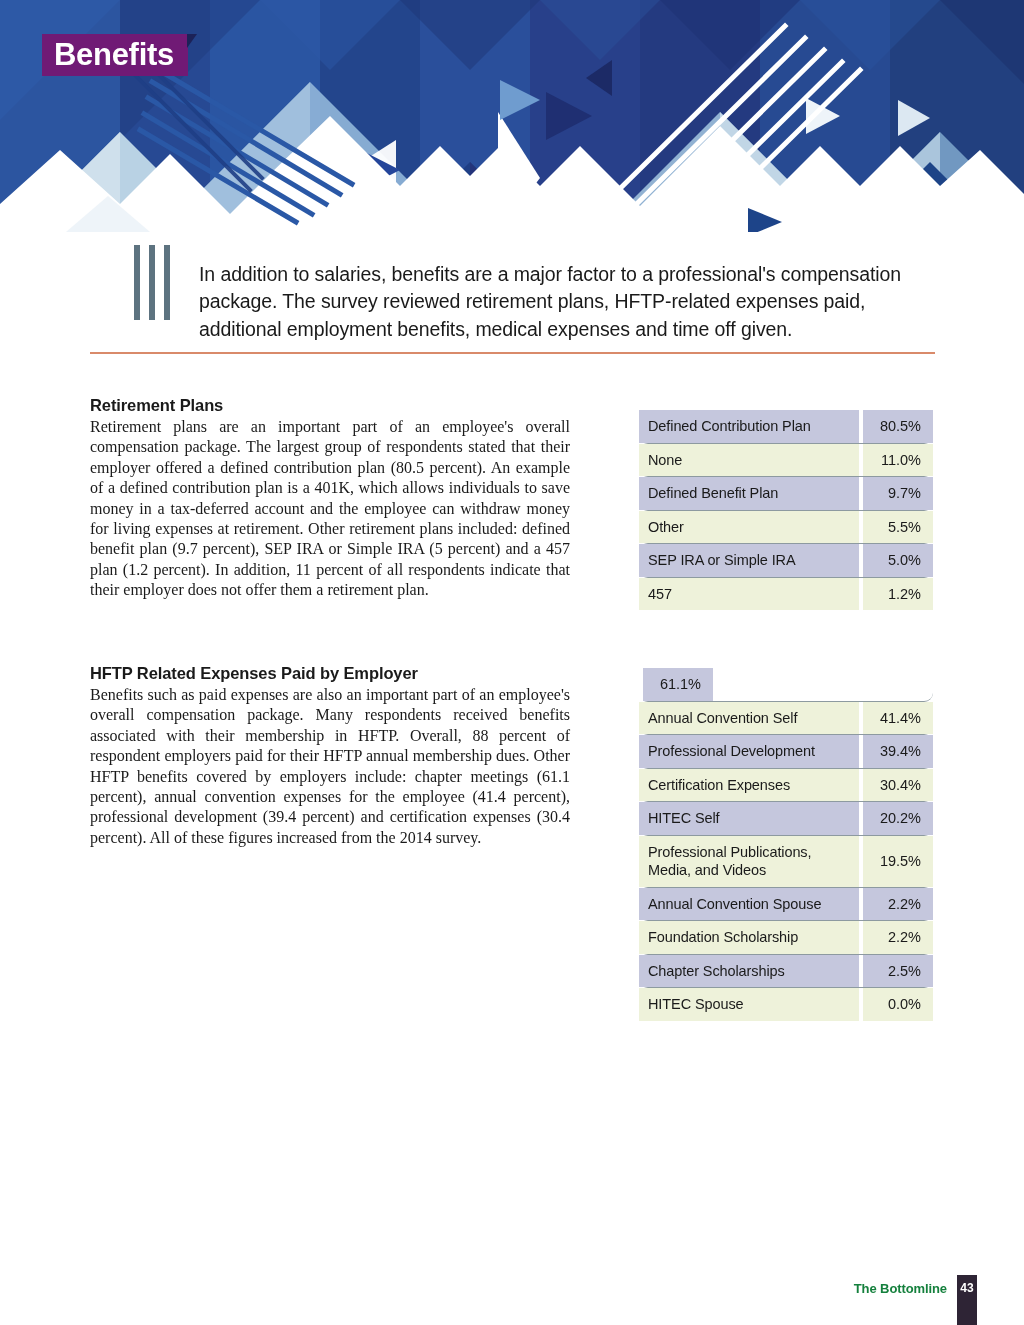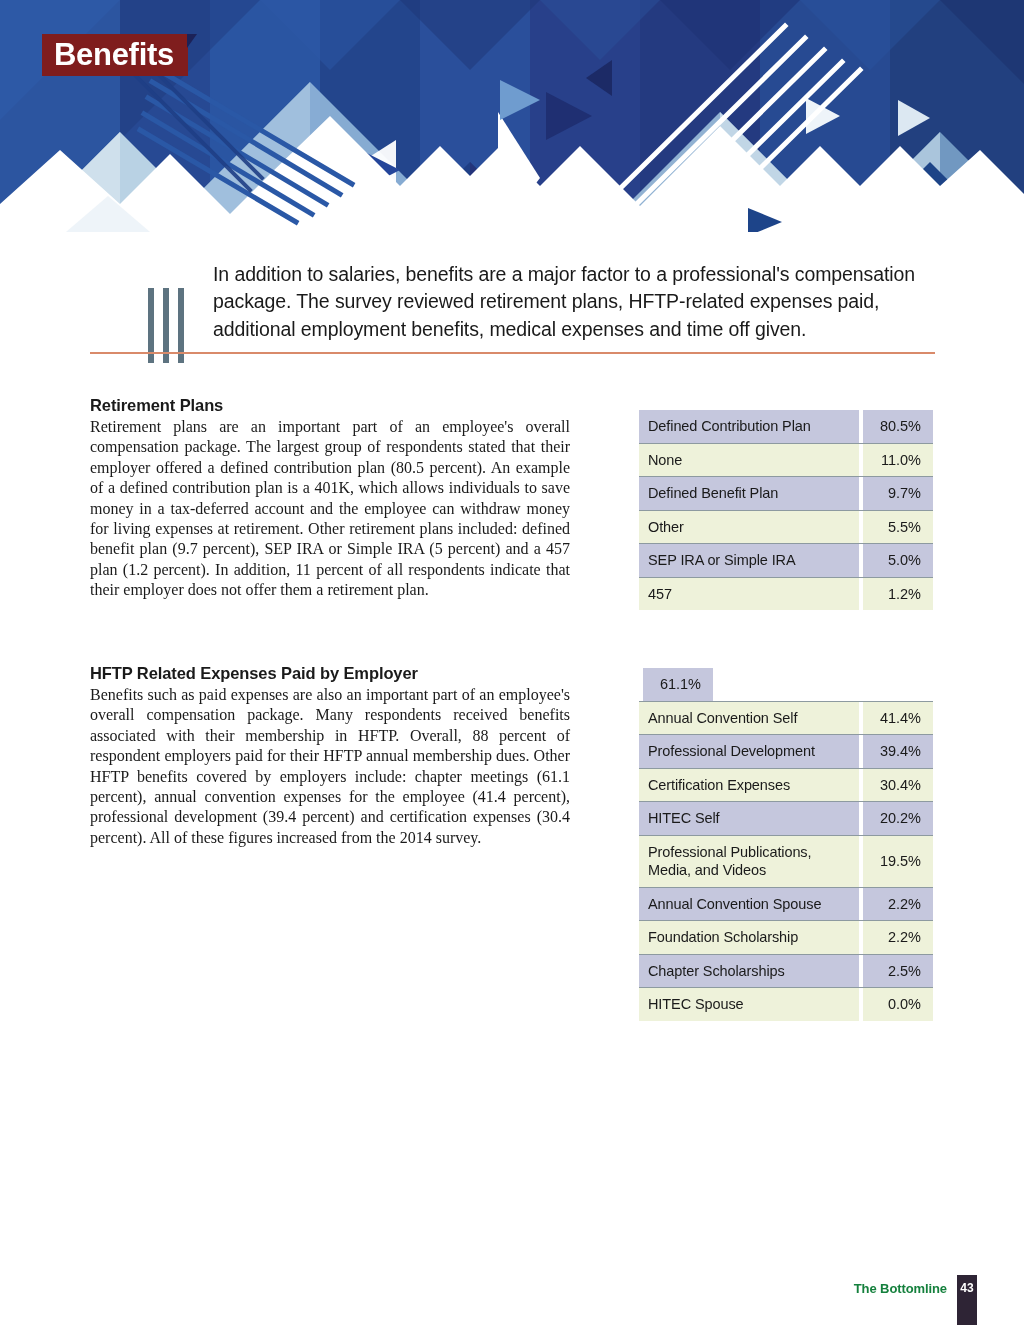--- a/index.html
+++ b/index.html
@@ -29,21 +29,21 @@
   #page-title-badge {
     position: absolute;
     left: 42px;
     top: 34px;
     height: 42px;
     display: flex;
     align-items: center;
     z-index: 5;
   }
   #page-title-badge .badge-box {
-    background: #7f1d1d;
+    background: #701a75;
     padding: 3px 14px 5px 12px;
     display: flex;
     align-items: center;
     height: 100%;
     box-sizing: border-box;
   }
   #page-title-badge .badge-text {
     color: #ffffff;
     font-family: "Liberation Sans", sans-serif;
     font-weight: bold;
@@ -56,25 +56,25 @@
     width: 0; height: 0;
     border-left: 10px solid #1c2258;
     border-bottom: 14px solid transparent;
     align-self: flex-start;
     margin-left: -1px;
   }
 
   
   #intro-block {
     position: absolute;
-    left: 148px;
+    left: 134px;
     top: 241px;
     width: 790px;
     display: flex;
-    align-items: flex-end;
+    align-items: flex-start;
   }
   #intro-bars {
     display: flex;
     gap: 9px;
     margin-top: 4px;
     flex: 0 0 auto;
   }
   #intro-bars i {
     display: block;
     width: 6px;
@@ -127,20 +127,21 @@
     left: 639px;
     width: 294px;
   }
   #table-retirement { top: 410px; }
   #table-hftp { top: 668px; }
 
   .data-table .row {
     display: flex;
     align-items: stretch;
     border-bottom: 1px solid #8d9aa0;
+    border-radius: 9px;
   }
   .data-table .row:last-child { border-bottom: none; }
   .data-table .row .cell-label {
     flex: 1 1 auto;
     padding: 7px 10px 7px 9px;
     font-family: "Liberation Sans", sans-serif;
     font-size: 14.5px;
     color: #1a1a1a;
     line-height: 1.28;
     box-sizing: border-box;

